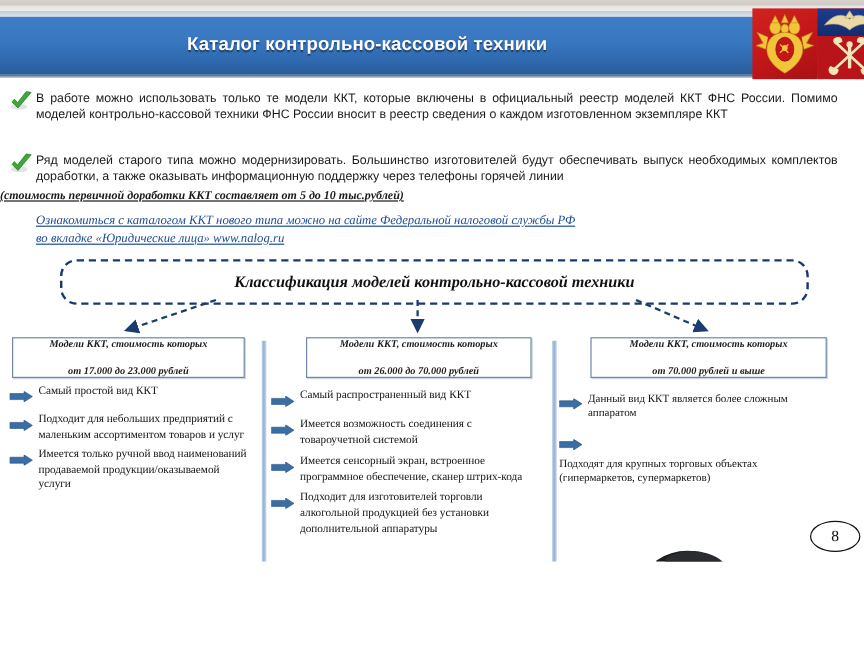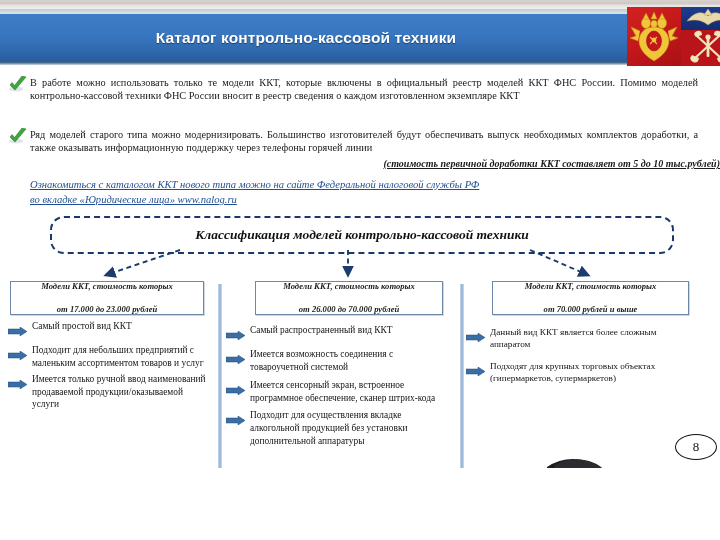--- a/index.html
+++ b/index.html
@@ -31,27 +31,27 @@
   .emb-ru{width:54px;height:59px;background:linear-gradient(150deg,#d2231f 0%,#c4171a 50%,#a81114 100%);}
   .emb-spb{width:54px;height:59px;background:#b8141a;}
   .spb-top{position:absolute;left:0;top:0;width:54px;height:23px;
     background:linear-gradient(to bottom,#1d3d8f,#142b6e);}
 
   
   .checkrow{position:absolute;display:flex;}
   .chk{width:22px;min-width:22px;height:20px;position:relative;}
   .chk svg{position:absolute;left:0;top:0;}
   .ctext{font-size:10.3px;line-height:13.4px;color:#1a1a1a;text-align:justify;
-    font-family:Liberation Serif, serif;}
+    font-family:Liberation Sans, sans-serif;}
   #para1{left:8px;top:76px;width:700px;}
   #para1 .ctext{width:668px;}
   #para2{left:8px;top:128px;width:700px;}
   #para2 .ctext{width:668px;}
 
-  .costnote{position:absolute;left:0;top:158px;width:720px;text-align:right;
+  .costnote{position:absolute;left:0;top:158px;width:720px;text-align:left;
     font-size:10px;font-style:italic;font-weight:bold;color:#1a1a1a;}
   .costnote span{text-decoration:underline;}
 
   
   .linkblock{position:absolute;left:30px;top:178px;width:660px;text-align:left;
     font-size:10.6px;font-style:italic;color:#1f4e96;line-height:14.5px;}
   .linkblock .l1,.linkblock .l2{text-decoration:underline;display:block;}
 
   
   .classbox{position:absolute;left:50px;top:216px;width:620px;height:34px;
@@ -276,34 +276,34 @@
           </svg>
       </div>
       <div class="btext">Имеется сенсорный экран, встроенное программное обеспечение, сканер штрих-кода</div>
     </div>
     <div class="bullet" style="margin-top:5px;">
       <div class="barrow">
         <svg width="20" height="9" viewBox="0 0 20 9">
             <path d="M0 2 L12 2 L12 0 L19 4.5 L12 9 L12 7 L0 7 Z" fill="#3a6ea5" stroke="#234d79" stroke-width=".5"></path>
           </svg>
       </div>
-      <div class="btext">Подходит для осуществления вкладке алкогольной продукцией без установки дополнительной аппаратуры</div>
+      <div class="btext">Подходит для изготовителей торговли алкогольной продукцией без установки дополнительной аппаратуры</div>
     </div>
   </div>
 
   <div class="col" id="col3">
     <div class="bullet">
       <div class="barrow">
         <svg width="20" height="9" viewBox="0 0 20 9">
             <path d="M0 2 L12 2 L12 0 L19 4.5 L12 9 L12 7 L0 7 Z" fill="#3a6ea5" stroke="#234d79" stroke-width=".5"></path>
           </svg>
       </div>
       <div class="btext">Данный вид ККТ является более сложным аппаратом</div>
     </div>
-    <div class="bullet" style="margin-top:9px;">
+    <div class="bullet" style="margin-top:9px;flex-direction:column;">
       <div class="barrow">
         <svg width="20" height="9" viewBox="0 0 20 9">
             <path d="M0 2 L12 2 L12 0 L19 4.5 L12 9 L12 7 L0 7 Z" fill="#3a6ea5" stroke="#234d79" stroke-width=".5"></path>
           </svg>
       </div>
       <div class="btext">Подходят для крупных торговых объектах (гипермаркетов, супермаркетов)</div>
     </div>
   </div>
 
   <div class="dev" id="dev1">

